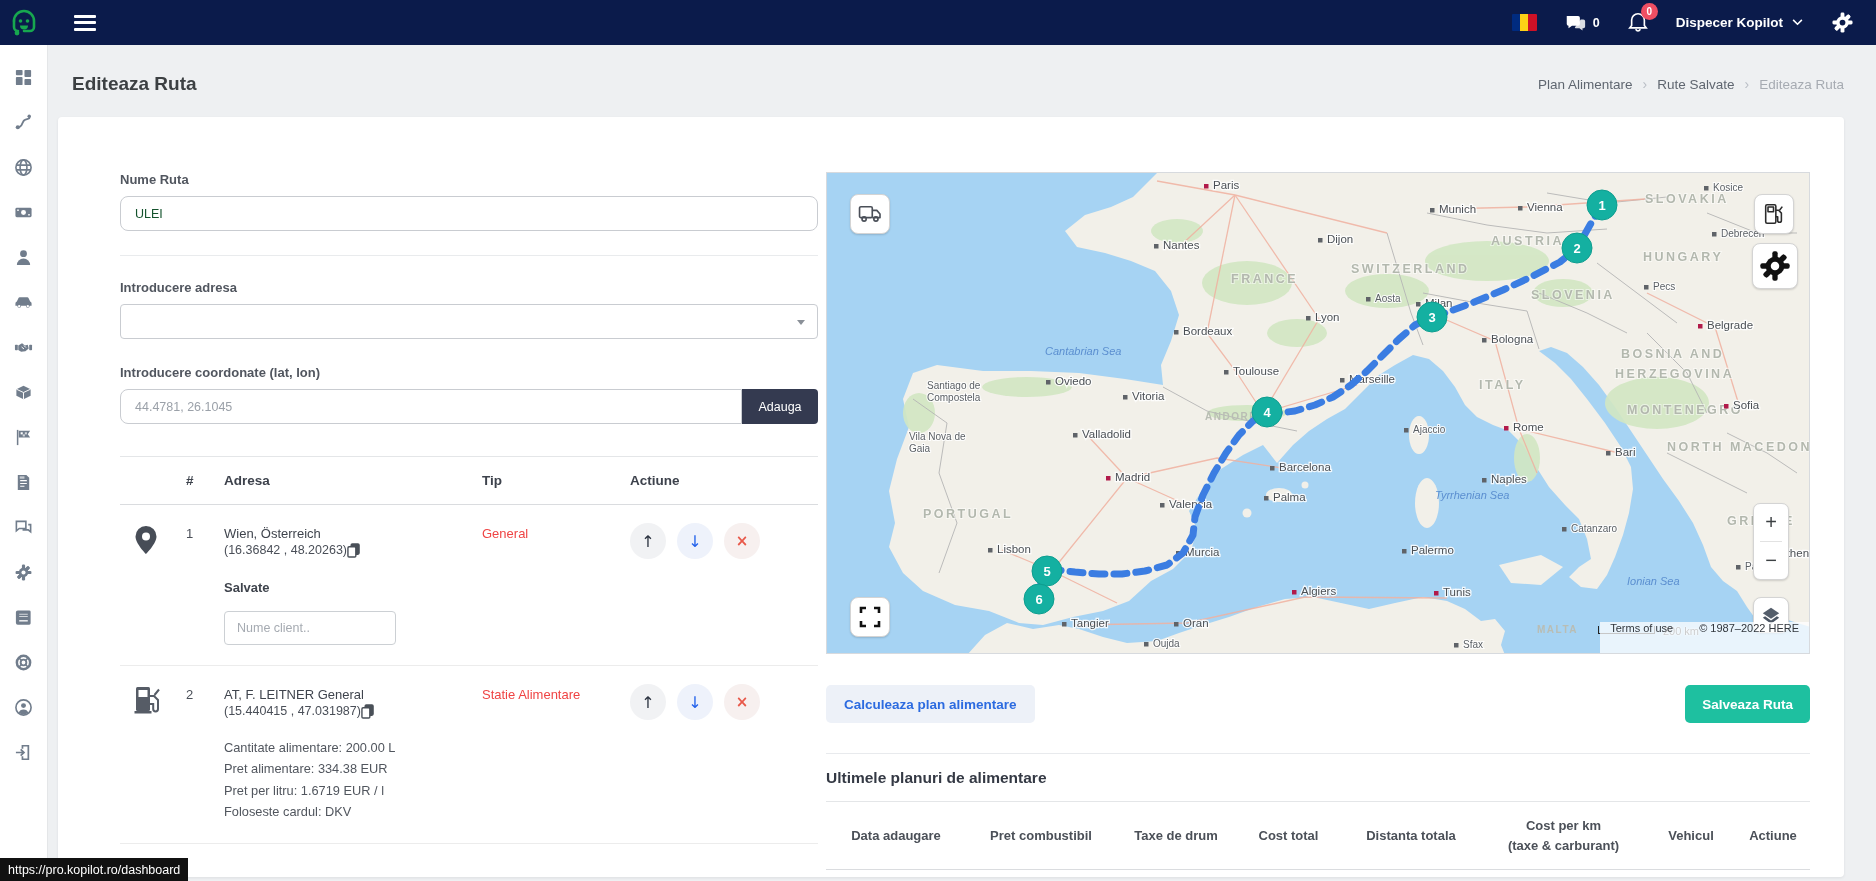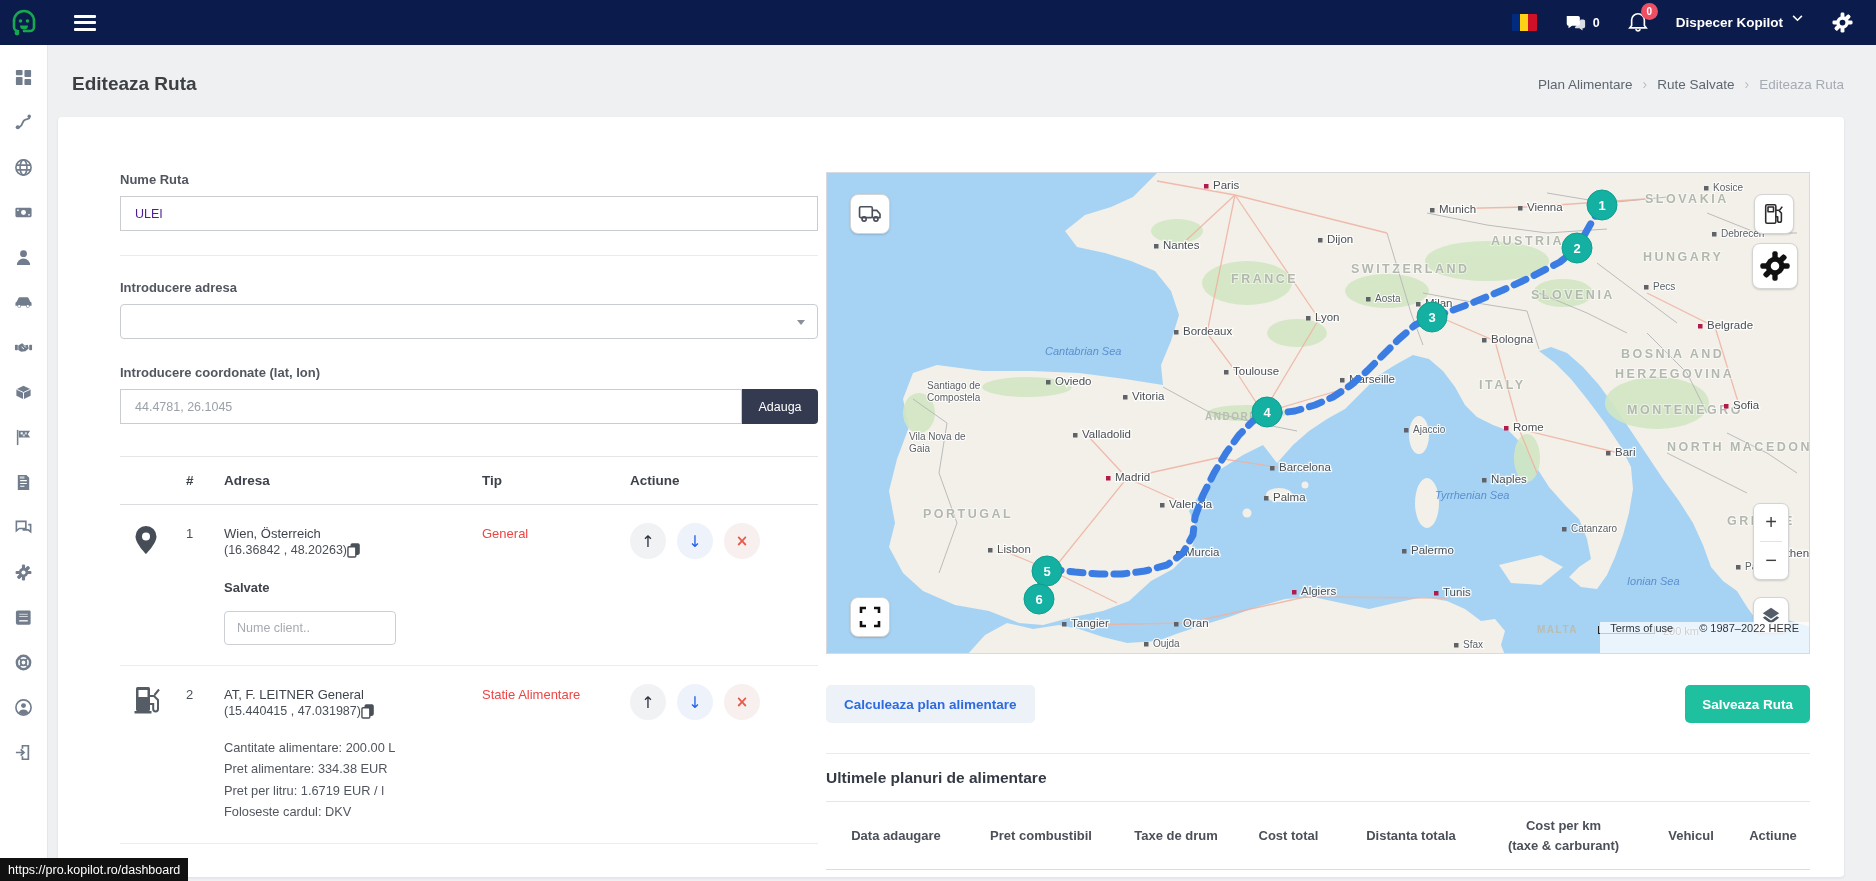--- a/index.html
+++ b/index.html
@@ -8,38 +8,38 @@
   .topbar{position:fixed;top:0;left:0;width:1876px;height:45px;background:#0b1b4b;display:flex;align-items:center;z-index:50}
   .logo-box{width:48px;height:45px;display:flex;align-items:center;justify-content:center}
   .burger{margin-left:26px;width:22px;cursor:pointer}
   .burger div{height:3px;background:#fff;border-radius:1px;margin:3.5px 0}
   .top-right{margin-left:auto;display:flex;align-items:center;gap:28px;padding-right:22px}
   .flag{width:25px;height:17px;display:flex;border-radius:1px;overflow:hidden}
   .flag div{flex:1}
   .chat-wrap{display:flex;align-items:center;gap:7px;color:#fff;font-size:12.5px;font-weight:bold}
   .bell-wrap{position:relative}
   .badge{position:absolute;top:-7px;right:-10px;background:#ef4f63;color:#fff;font-size:10px;font-weight:bold;min-width:17px;height:17px;border-radius:9px;display:flex;align-items:center;justify-content:center;padding:0 4px}
-  .user-menu{color:#fff;font-size:13.5px;font-weight:bold;display:flex;gap:9px;cursor:pointer}
+  .user-menu{color:#fff;font-size:13.5px;font-weight:bold;display:flex;align-items:center;gap:9px;cursor:pointer}
   
   .sidebar{position:fixed;top:45px;left:0;width:48px;height:836px;background:#fff;border-right:1px solid #e4e6e8;display:flex;flex-direction:column;align-items:center;padding-top:22px;gap:25px;z-index:40}
   .sidebar .sb-ic{width:20px;height:20px;color:#717d8c;display:flex;align-items:center;justify-content:center;cursor:pointer}
   .sb-ic svg{width:19px;height:19px}
   
   .content{position:absolute;top:45px;left:48px;width:1828px;height:836px;padding:28px 32px 0 10px}
   .title-row{display:flex;align-items:center;justify-content:space-between;padding:0 0 0 14px;margin-bottom:22px}
   .page-title{font-size:19px;font-weight:bold;color:#3c4043}
   .breadcrumb{display:flex;align-items:center;gap:10px;font-size:13.5px}
   .breadcrumb .bc-link{color:#5f6670;cursor:pointer}
   .breadcrumb .bc-sep{color:#b9bec6;font-size:14px}
   .breadcrumb .bc-cur{color:#a6abb2}
   .card{background:#fff;border-radius:4px;box-shadow:0 1px 3px rgba(20,20,40,.08);width:1786px;height:760px;padding:55px 22px 0 62px;display:flex}
   
   .left-col{width:698px;flex:none}
   .f-label{font-size:13px;color:#51565f;font-weight:bold;margin-bottom:9px}
-  .f-input{width:100%;height:35px;border:1px solid #c9ccd1;border-radius:0;padding:0 14px;font-size:12.5px;color:#4c1d95;font-family:inherit;background:#fff}
+  .f-input{width:100%;height:35px;border:1px solid #c9ccd1;border-radius:8px;padding:0 14px;font-size:12.5px;color:#14532d;font-family:inherit;background:#fff}
   .f-input::placeholder{color:#9ba1a9}
   .hr{border:0;border-top:1px solid #e9ebed;margin:24px 0}
   .select{position:relative;width:100%;height:35px;border:1px solid #c9ccd1;border-radius:4px;background:#fff;cursor:pointer}
   .select .caret{position:absolute;right:12px;top:15px;width:0;height:0;border-left:4.5px solid transparent;border-right:4.5px solid transparent;border-top:5px solid #8a9098}
   .coord-row{display:flex}
   .coord-row .f-input{border-top-right-radius:0;border-bottom-right-radius:0;flex:1}
   .btn-adauga{width:76px;height:35px;background:#343a50;color:#fff;border:none;border-radius:0 4px 4px 0;font-size:12.5px;font-family:inherit;cursor:pointer}
   
   .wp-table{margin-top:32px;border-top:1px solid #e4e6e8}
   .wp-head{display:grid;grid-template-columns:66px 38px 1fr 148px 188px;align-items:center;height:48px;border-bottom:1px solid #dadcdf;font-size:13.5px;font-weight:bold;color:#3d424c}

